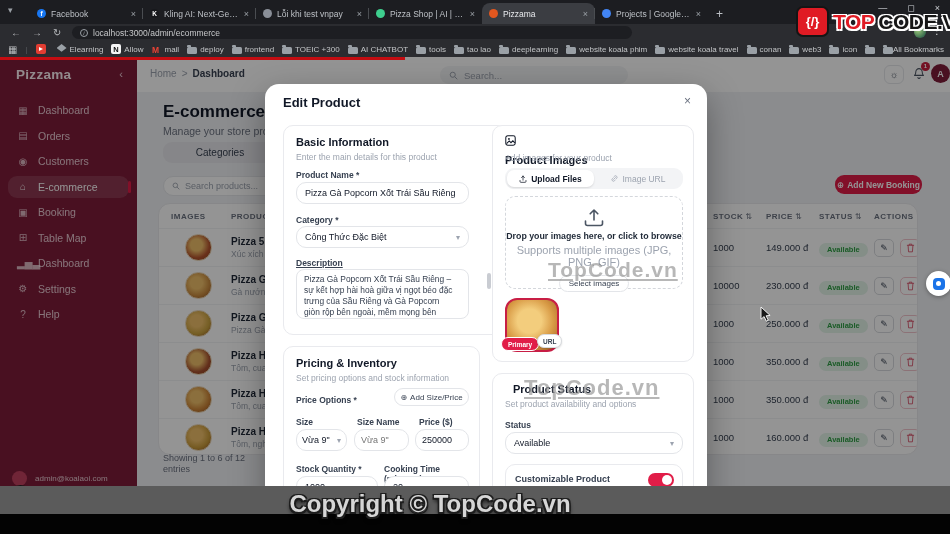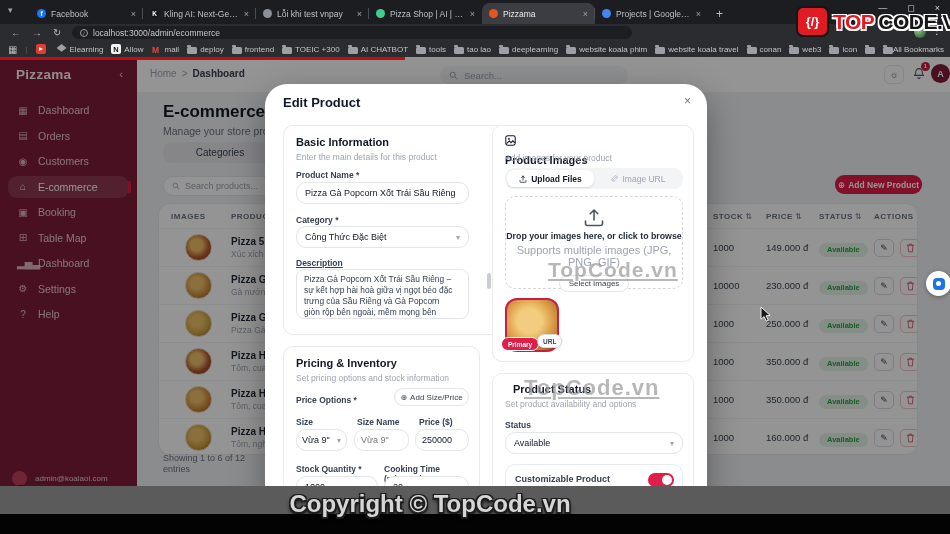--- a/index.html
+++ b/index.html
@@ -119,21 +119,21 @@
   .actions { display:flex; gap:6px; }
   .abtn { width:20px; height:18px; border-radius:5px; display:flex; align-items:center; justify-content:center; }
   .abtn.edit { border:1px solid #d7dade; color:#374151; font-size:9px; }
   .abtn.del { border:1px solid #f2c5cd; color:#d5415c; }
   .tfoot { position:absolute; left:163px; top:396px; width:100px; font-size:9px; color:#6b7280; line-height:1.25; }
 
   
   .dim { position:absolute; left:0; top:57px; width:950px; height:477px; background:rgba(0,0,0,.42); z-index:50; }
 
   .modal { position:absolute; left:265px; top:84px; width:442px; height:450px; background:#fff;
-           border-radius:22px; box-shadow:0 12px 34px rgba(0,0,0,.35); z-index:60; }
+           border-radius:14px; box-shadow:0 12px 34px rgba(0,0,0,.35); z-index:60; }
   .m-title { position:absolute; left:18px; top:11px; font-size:13px; font-weight:bold; color:#111827; }
   .m-close { position:absolute; right:16px; top:10px; font-size:12px; color:#6b7280; }
   .card { position:absolute; background:#fff; border:1px solid #e9eaee; border-radius:10px; }
   .c-title { font-size:11px; font-weight:bold; color:#111827; }
   .c-sub { font-size:8.5px; color:#9ca3af; margin-top:3px; }
   .f-label { font-size:8.5px; font-weight:bold; color:#374151; }
   .f-input, .f-select { width:100%; height:22px; border:1px solid #e3e5e9; border-radius:10px; background:#fff;
              font-size:9px; color:#111827; padding:0 8px; font-family:inherit; outline:none; }
   .f-select { display:flex; align-items:center; justify-content:space-between; }
   .chev { color:#9ca3af; font-size:8px; }
@@ -452,21 +452,21 @@
   </div>
   <div class="prod-search">
     <svg class="ic" width="8" height="8" viewBox="0 0 12 12">
         <circle cx="5" cy="5" r="3.4" fill="none" stroke="#9ca3af" stroke-width="1.3"></circle>
         <path d="M7.6 7.6L11 11" stroke="#9ca3af" stroke-width="1.3"></path>
       </svg>
     <span>Search products...</span>
   </div>
   <div class="add-btn">
     <span>⊕</span>
-    <span>Add New Product</span>
+    <span>Add New Booking</span>
   </div>
 
   <div class="tablecard">
     <div class="trow thead">
       <span>IMAGES</span>
       <span>PRODUCT</span>
       <span><span>STOCK</span><span class="sort">⇅</span></span>
       <span><span>PRICE</span><span class="sort">⇅</span></span>
       <span><span>STATUS</span><span class="sort">⇅</span></span>
       <span>ACTIONS</span>

